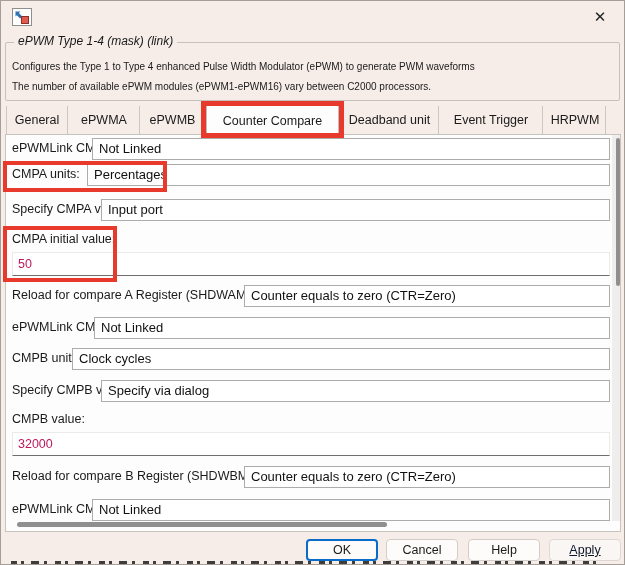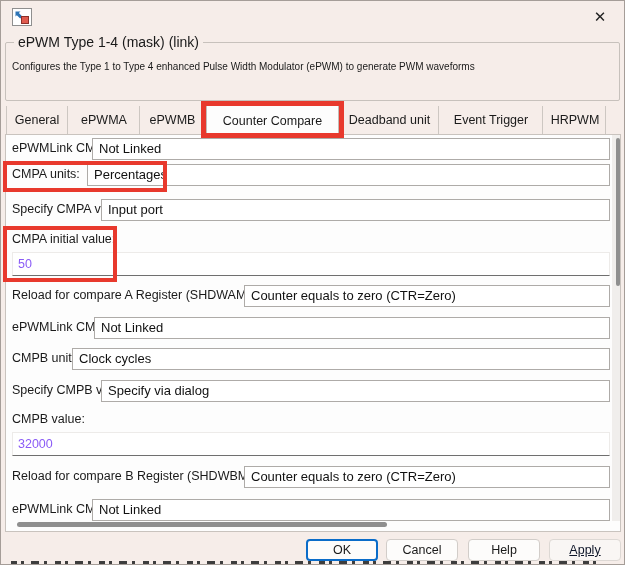--- a/index.html
+++ b/index.html
@@ -9,33 +9,33 @@
     background:#f6ede9;border:1px solid #a59d98;overflow:hidden;
     font-family:"Liberation Sans", sans-serif;color:#1a1a1a;
   }
   
   .titlebar{position:absolute;left:0;top:0;width:100%;height:33px;background:#f6ede9;}
   .app-icon{position:absolute;left:11px;top:7px;width:20px;height:18px;}
   .title-text{position:absolute;left:39px;top:8px;font-size:13px;color:#1a1a1a;white-space:nowrap;}
   .close-btn{position:absolute;right:4px;top:0;width:40px;height:32px;display:flex;align-items:center;justify-content:center;font-size:15px;color:#222;cursor:default;}
   
   .groupbox{position:absolute;left:4px;top:41px;width:615px;height:59px;border:1px solid #c7c1bc;border-radius:2px;}
-  .group-title{position:absolute;left:8px;top:-9px;background:#f6ede9;padding:0 4px;font-size:14px;white-space:nowrap;}
+  .group-title{position:absolute;left:8px;top:-9px;background:#f6ede9;padding:0 4px;font-size:12px;white-space:nowrap;font-style:italic;}
   .desc{position:absolute;left:6px;top:14px;width:602px;font-size:10px;line-height:20px;overflow:hidden;}
   .desc div{white-space:nowrap;overflow:hidden;}
   
   .tabbar-line{position:absolute;left:4px;top:133px;width:616px;height:1px;background:#c3bdb8;}
   .tab{position:absolute;top:105px;height:28px;font-size:12.5px;display:flex;align-items:center;justify-content:center;color:#1a1a1a;background:transparent;border-right:1px solid #cdc7c2;}
   .tab.first{border-left:1px solid #cdc7c2;}
   .tab.selected{top:104px;height:30px;background:#fdfdfd;border:1px solid #c3bdb8;border-bottom:none;z-index:5;}
   
   .panel{position:absolute;left:4px;top:133px;width:616px;height:398px;background:#fdfdfd;border:1px solid #c9c3be;overflow:hidden;}
   .lbl{position:absolute;font-size:12.5px;color:#1a1a1a;white-space:nowrap;}
   .combo{position:absolute;height:22px;border:1px solid #aeaba8;background:#fff;font-size:13px;line-height:20px;padding-left:6px;color:#111;white-space:nowrap;overflow:hidden;cursor:default;}
-  .edit{position:absolute;left:6px;width:598px;height:24px;background:#fff;border:1px solid #edebe9;border-bottom:1px solid #6f6f6f;font-size:12.5px;padding:0 5px;font-family:"Liberation Sans",sans-serif;color:#8b5cf6;outline:none;}
+  .edit{position:absolute;left:6px;width:598px;height:24px;background:#fff;border:1px solid #edebe9;border-bottom:1px solid #6f6f6f;font-size:12.5px;padding:0 5px;font-family:"Liberation Sans",sans-serif;color:#be185d;outline:none;}
   
   .vtrack{position:absolute;left:606px;top:0;width:10px;height:386px;background:#f0eeec;}
   .vthumb{position:absolute;left:610px;top:3px;width:4px;height:148px;background:#8f8f8f;border-radius:2px;}
   .hthumb{position:absolute;left:11px;top:387px;width:370px;height:5px;background:#8f8f8f;border-radius:3px;}
   
   .hl{position:absolute;border:4px solid #e8392d;z-index:30;pointer-events:none;background:transparent;}
   .hl-tab{border-width:5px;}
   
   .bottombar{position:absolute;left:0;top:531px;width:625px;height:34px;background:#f6ede9;}
   .btn{position:absolute;top:7px;width:72px;height:22px;border:1px solid #d2cdc9;border-radius:4px;background:#fdfcfb;font-size:12.5px;font-family:"Liberation Sans",sans-serif;color:#1a1a1a;display:flex;align-items:center;justify-content:center;cursor:default;}
@@ -55,20 +55,21 @@
       <path d="M3.5 3.5 h5 l-1.6 1.6 3.4 3.4 -2.1 2.1 -3.4 -3.4 -1.3 1.3 Z" fill="#2e74b5"></path>
       <rect x="9.5" y="8.5" width="7" height="7" fill="#e05a4e" stroke="#8b2f28"></rect>
     </svg>
     <div class="close-btn">✕</div>
   </div>
 
   <div class="groupbox">
     <span class="group-title">ePWM Type 1-4 (mask) (link)</span>
     <div class="desc">
       <div>Configures the Type 1 to Type 4 enhanced Pulse Width Modulator (ePWM) to generate PWM waveforms</div>
+      <div>The number of available ePWM modules (ePWM1-ePWM16) vary between C2000 processors.</div>
     </div>
   </div>
 
   <div class="tabbar-line"></div>
   <div class="tab first" style="left:5px;width:62px;">General</div>
   <div class="tab" style="left:68px;width:71px;">ePWMA</div>
   <div class="tab" style="left:140px;width:64px;">ePWMB</div>
   <div class="tab selected" style="left:205px;width:133px;">Counter Compare</div>
   <div class="tab" style="left:340px;width:98px;">Deadband unit</div>
   <div class="tab" style="left:439px;width:103px;">Event Trigger</div>

